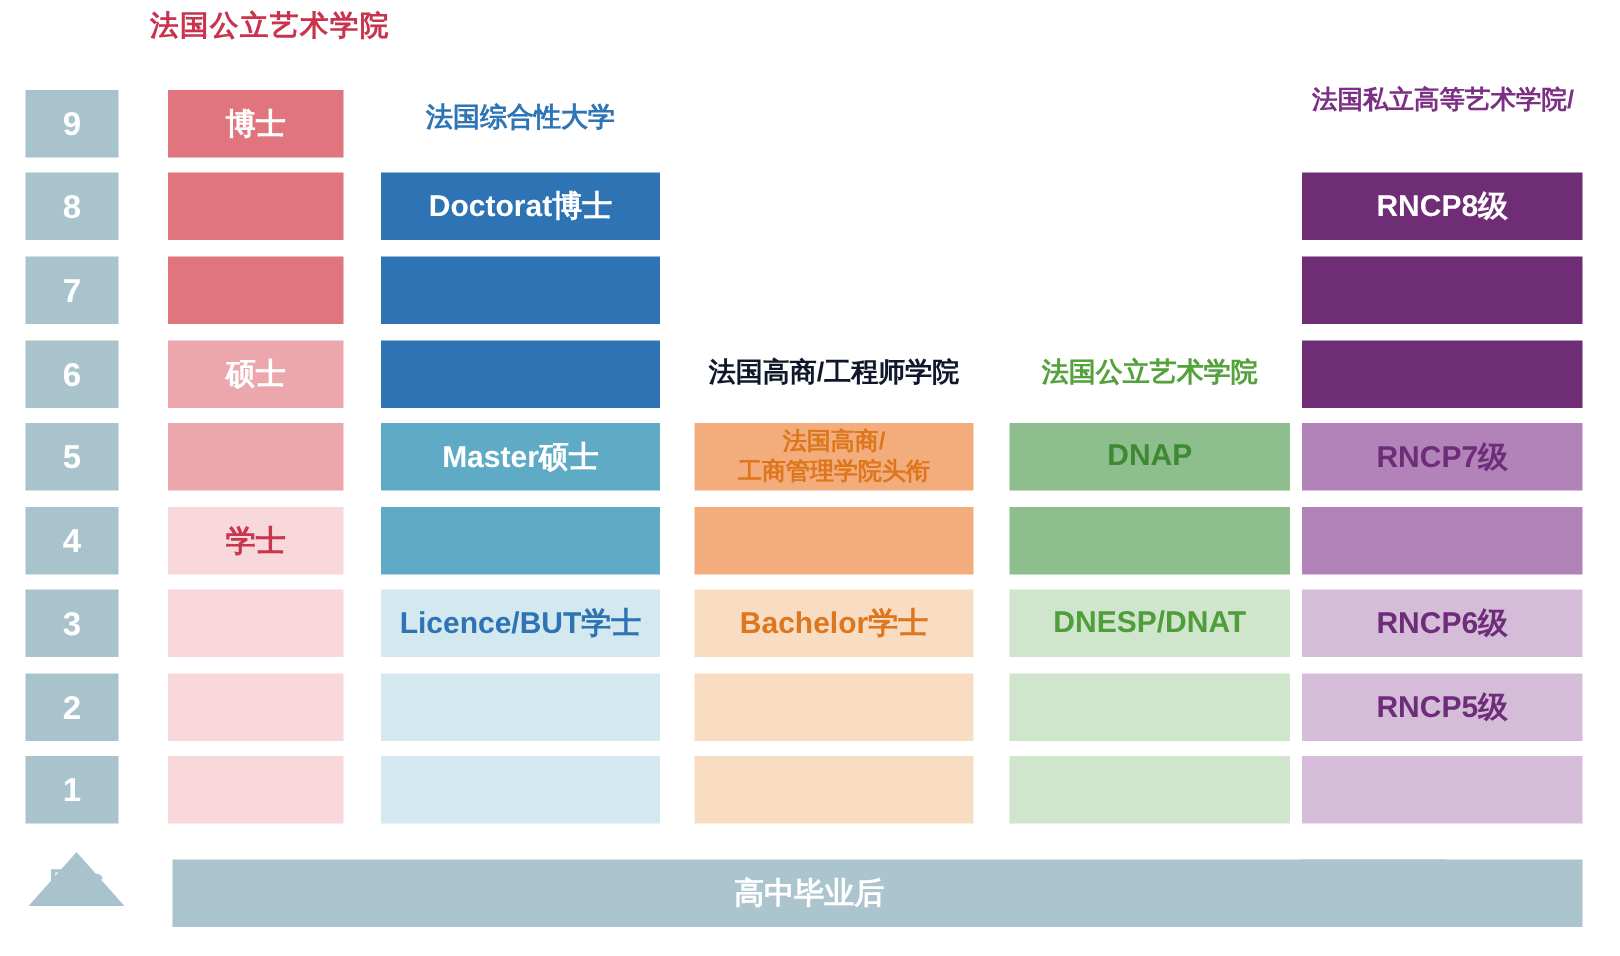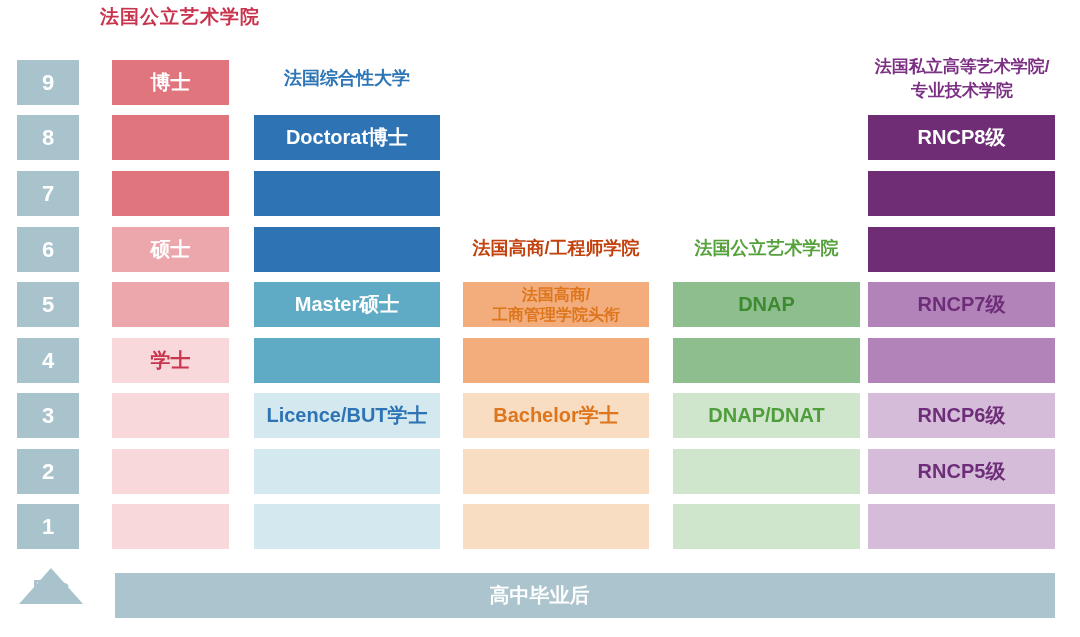--- a/index.html
+++ b/index.html
@@ -28,21 +28,21 @@
   .gr-m{background:#8ebe8d}.gr-l{background:#cfe5cc}
   .pu-d{background:#6e2d75}.pu-m{background:#b183b9}.pu-l{background:#d5bdda}
   
   .t-white{color:#fff}.t-red{color:#c7354f}.t-blue{color:#2e74b5}
   .t-orange{color:#dd761c}.t-green-d{color:#3e8a32}.t-green{color:#4f9d3b}
   .t-purple{color:#6e2d78}
   .two-line{flex-direction:column;font-size:16px;line-height:20px;}
   
   .header{position:absolute;font-weight:700;font-size:18px;text-align:center;}
   .univ-h{left:254px;width:186px;top:66px;color:#2e75b6;}
-  .biz-h{left:443px;width:226px;top:236px;color:#c2410c;}
+  .biz-h{left:443px;width:226px;top:236px;color:#0f172a;}
   .art1-h{left:663px;width:207px;top:236px;color:#55a13c;}
   .art2-h{left:857px;width:210px;top:55px;color:#7c3084;font-size:17px;line-height:24px;}
   
   .bottom-bar{position:absolute;top:573px;height:45px;background:#abc4cd;display:flex;
               align-items:center;justify-content:center;color:#fff;font-weight:700;font-size:20px;}
   .bb-main{left:115px;width:849px;}
   .bb-right{left:868px;width:187px;}
   
   .bac-tri{position:absolute;left:19px;top:568px;width:0;height:0;
            border-left:32px solid transparent;border-right:32px solid transparent;
@@ -96,27 +96,26 @@
     <span>工商管理学院头衔</span>
   </div>
   <div class="cell col-biz or-m r4"></div>
   <div class="cell col-biz or-l r3 t-orange">Bachelor学士</div>
   <div class="cell col-biz or-l r2"></div>
   <div class="cell col-biz or-l r1"></div>
 
   <div class="header art1-h">法国公立艺术学院</div>
   <div class="cell col-art1 gr-m r5 t-green-d">DNAP</div>
   <div class="cell col-art1 gr-m r4"></div>
-  <div class="cell col-art1 gr-l r3 t-green">DNAP/DNAT</div>
+  <div class="cell col-art1 gr-l r3 t-green">DNESP/DNAT</div>
   <div class="cell col-art1 gr-l r2"></div>
   <div class="cell col-art1 gr-l r1"></div>
 
   <div class="header art2-h">
     <div>法国私立高等艺术学院/</div>
-    <div>专业技术学院</div>
   </div>
   <div class="cell col-art2 pu-d r8 t-white">RNCP8级</div>
   <div class="cell col-art2 pu-d r7"></div>
   <div class="cell col-art2 pu-d r6"></div>
   <div class="cell col-art2 pu-m r5 t-purple">RNCP7级</div>
   <div class="cell col-art2 pu-m r4"></div>
   <div class="cell col-art2 pu-l r3 t-purple">RNCP6级</div>
   <div class="cell col-art2 pu-l r2 t-purple">RNCP5级</div>
   <div class="cell col-art2 pu-l r1"></div>
 

